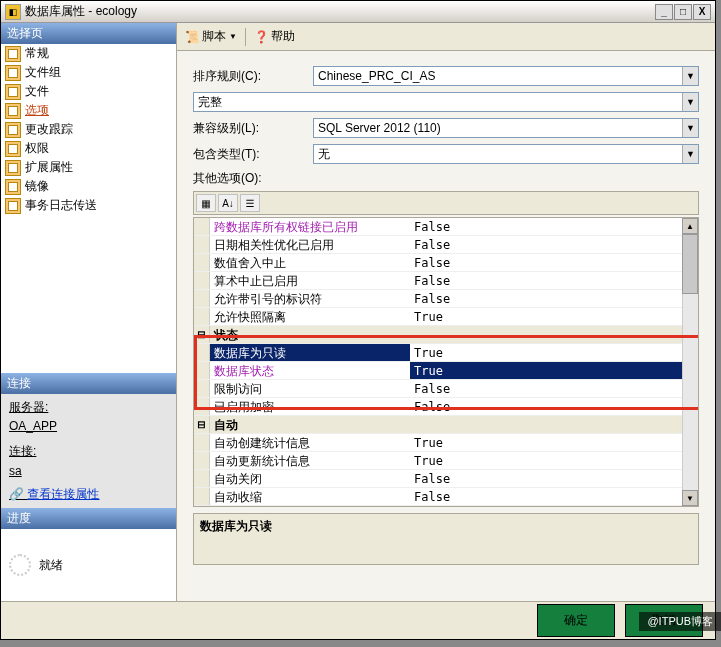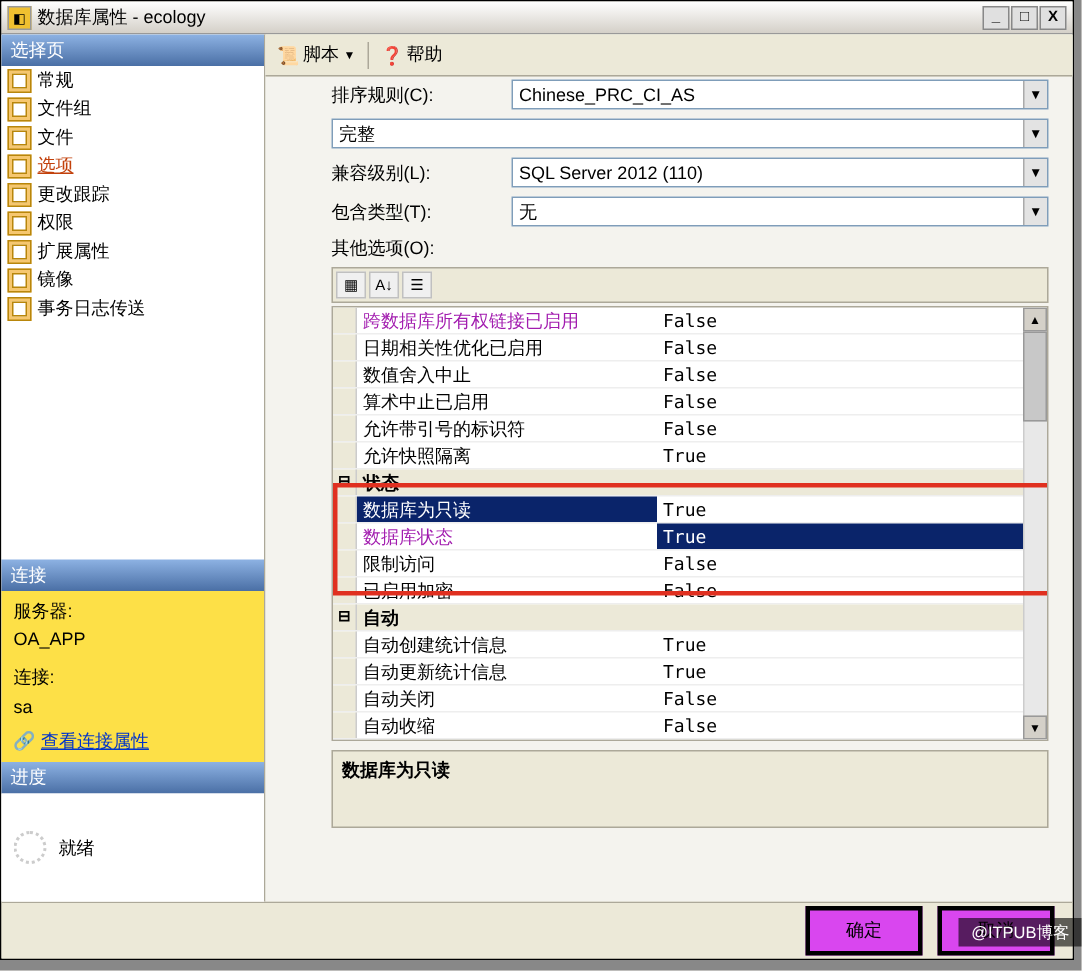--- a/index.html
+++ b/index.html
@@ -13,30 +13,30 @@
 .body { display: flex; height: 578px; }
 .leftcol { width: 176px; display: flex; flex-direction: column; background:#fff; border-right:1px solid #aca899;}
 .section-hdr { background: linear-gradient(#8db2e3,#4a6fa5); color: #fff; padding: 2px 6px; font-size: 12px; }
 .section-hdr2 { background: linear-gradient(#8db2e3,#4a6fa5); color:#fff; padding:2px 6px; }
 .navlist { flex: 0 0 auto; background:#fff; }
 .navitem { display:flex; align-items:center; padding:1px 4px; gap:4px; cursor:default; }
 .navitem.sel { text-decoration: underline; color:#c2410c;}
 .navitem .picon { width:16px;height:16px;background:#f6c76f;border:1px solid #b8860b;position:relative; }
 .navitem .picon::after{content:"";position:absolute;left:2px;top:2px;width:8px;height:8px;background:#fff;border:1px solid #b8860b;}
 .spacer { flex:1; background:#fff; }
-.conn { background:#fde047; padding:4px 8px; line-height:1.6; }
+.conn { background:#e5e5e5; padding:4px 8px; line-height:1.6;text-decoration:underline; }
 .conn a { color:#0033cc; text-decoration:underline; }
 .prog { background:#fff; padding:6px 8px; display:flex; align-items:center; gap:8px; height:72px;}
 .prog .spinner { width:22px;height:22px;border:2px dotted #ccc;border-radius:50%; }
 .rightcol { flex:1; background:#f4f3ee; display:flex; flex-direction:column; }
 .toolbar { height:28px; background:#ece9d8; border-bottom:1px solid #aca899; display:flex; align-items:center; padding:0 4px; gap:4px; }
 .toolbar .tbtn { display:flex;align-items:center;gap:3px;padding:2px 4px;cursor:default; }
 .toolbar .tbtn .ddarrow{font-size:8px;}
 .toolbar .tbicon{width:14px;height:14px;display:inline-block;}
-.form { padding:2px 16px 4px 16px;margin-left:28px; }
+.form { padding:15px 16px 4px 16px; }
 .frow { display:flex; align-items:center; margin-bottom:6px; }
 .frow label { width:120px; }
 .frow .sel { flex:1; height:20px; border:1px solid #7f9db9; background:#fff; padding:0 4px; display:flex;align-items:center;justify-content:space-between; }
 .frow .sel .arr { width:16px; text-align:center; background:#e3e3e3; border-left:1px solid #aaa; margin-right:-4px; height:18px;line-height:18px;font-size:9px;}
 .optlabel { margin:4px 0 4px 0; }
 .propstrip { display:flex; gap:2px; border:1px solid #aca899; background:#ece9d8; padding:2px; margin:0 0 2px 0;}
 .propstrip .pbtn{width:20px;height:18px;border:1px solid #c0c0c0;background:#f0f0f0;display:flex;align-items:center;justify-content:center;font-size:10px;}
 .grid { border:1px solid #aca899; background:#fff; height:290px; overflow:hidden; position:relative; margin:0 0 6px 0;}
 .grid .scroll{position:absolute;right:0;top:0;width:16px;height:100%;background:#e8e8e8;border-left:1px solid #ccc;}
 .grid .thumb{position:absolute;right:0;top:16px;width:16px;height:60px;background:#c8c8c8;border:1px solid #999;}
@@ -47,21 +47,21 @@
 .grow .gcol2{flex:0 0 200px;padding-left:4px;overflow:hidden;white-space:nowrap;}
 .grow .gcol3{flex:1;padding-left:4px;font-family:Consolas,monospace;}
 .grow.cat .gcol2{font-weight:bold;background:#ece9d8;} .grow.cat .gcol3{background:#ece9d8;}
 .grow.cat .gcol1{background:#ece9d8;font-weight:bold;}
 .grow.disabled .gcol2{color:#a21caf;}
 .grow.sel-row .gcol2{background:#0a246a;color:#fff;}
 .grow.sel-val .gcol3{background:#0a246a;color:#fff;}
 .redbox{position:absolute;border:3px solid #e03020;pointer-events:none;z-index:5;}
 .desc { border:1px solid #aca899; background:#ece9d8; height:52px; padding:4px 6px; font-weight:bold;}
 .btnbar { height:38px; border-top:1px solid #aca899; background:#ece9d8; display:flex; justify-content:flex-end; align-items:center; padding:0 12px; gap:10px;}
-.btn { width:78px; height:33px; border:3px solid #000000; background:#d946ef; cursor:default; }
+.btn { width:78px; height:33px; border:1px solid #000000; background:#15803d; cursor:default; }
 .watermark{position:absolute;right:0;bottom:16px;background:rgba(0,0,0,0.6);color:#fff;font-size:11px;padding:2px 8px;}
 </style>
 </head>
 <body>
 
 <div class="window">
   <div class="titlebar">
     <div class="ticon">◧</div>
     <div class="title">数据库属性 - ecology</div>
     <div class="winbtns">

